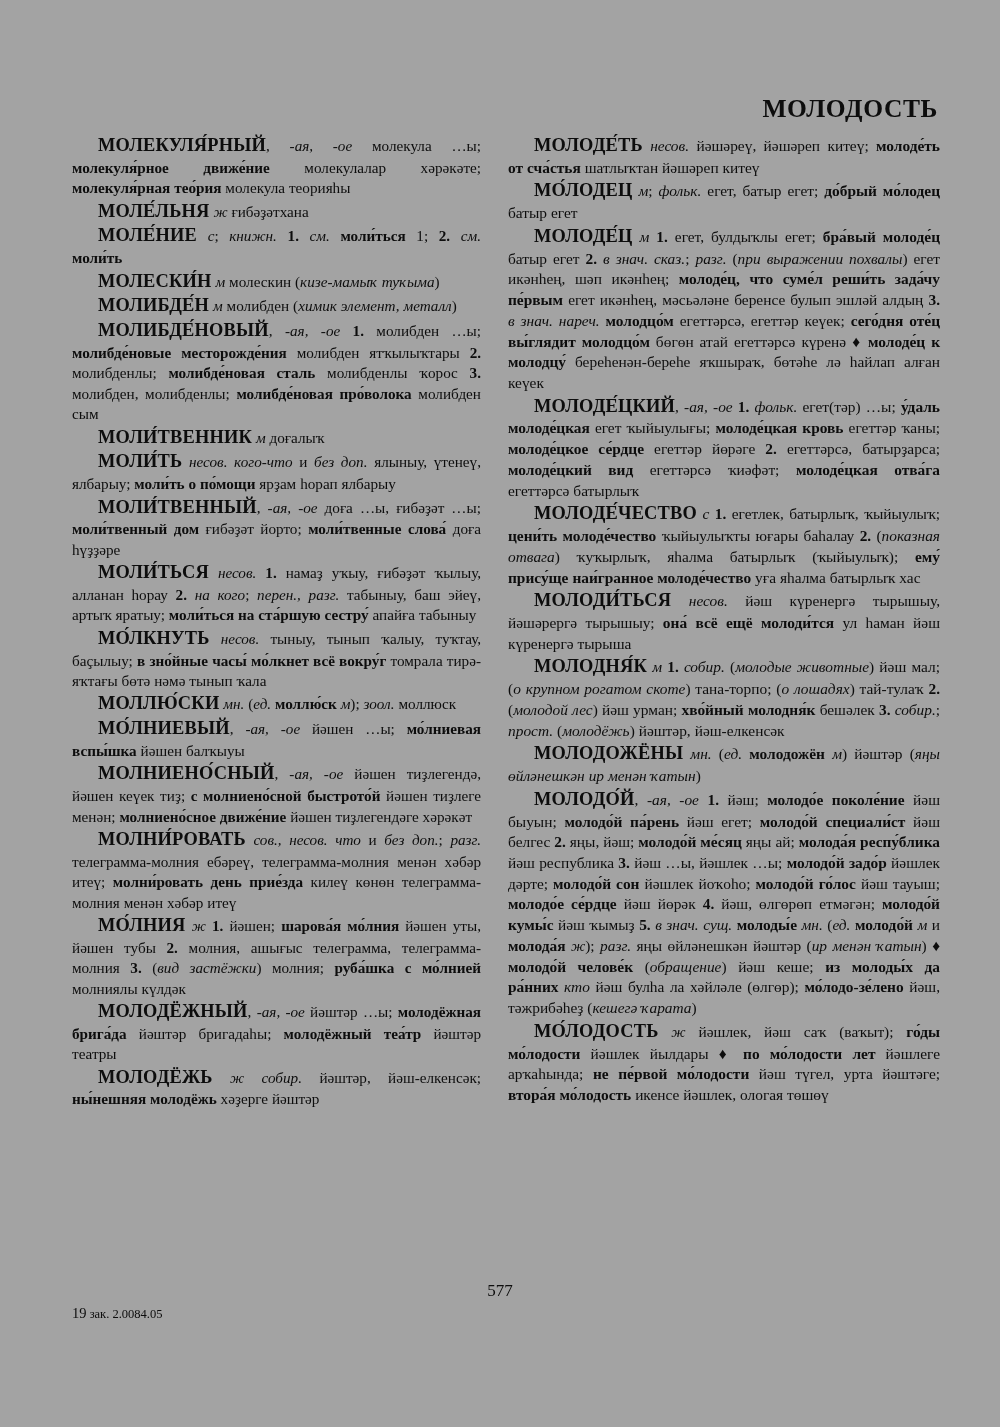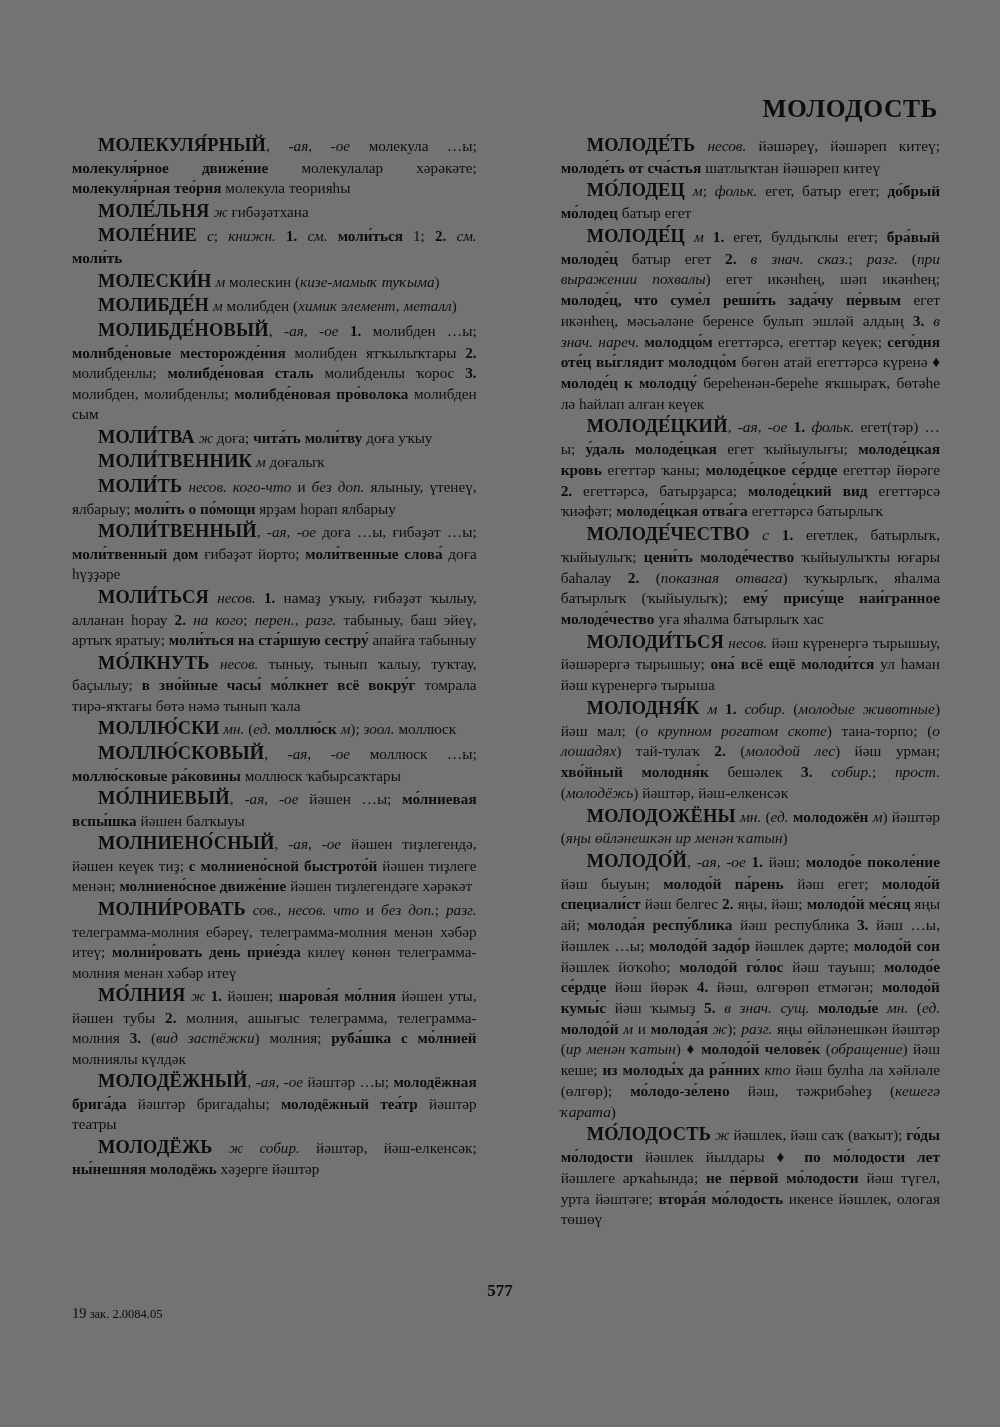--- a/index.html
+++ b/index.html
@@ -13,21 +13,21 @@
     font-family: "Liberation Serif", "DejaVu Serif", serif;
     color: #0d0d0d;
     position: relative;
     overflow: hidden;
   }
   .page {
     position: absolute;
     left: 0; top: 0;
     width: 1000px;
     height: 1427px;
-    background: #737373;
+    background: #a3a3a3;
   }
 
   
   .running-head {
     position: absolute;
     top: 96px;
     right: 62px;
     font-size: 25.5px;
     font-weight: bold;
     letter-spacing: 0.6px;
@@ -36,37 +36,36 @@
   }
 
   
   .columns {
     position: absolute;
     top: 133px;
     left: 72px;
     width: 868px;
     display: flex;
     justify-content: space-between;
-    gap: 36px;
   }
   .col {
     width: 409px;
   }
   .col-right { width: 432px; }
 
   .entry {
     font-size: 15.2px;
     line-height: 1.345;
     text-align: justify;
     text-indent: 26px;
     margin: 0;
     hyphens: manual;
     word-spacing: 0.1px;
   }
-  .col-right .entry { font-size: 15.4px; margin-left: 48px; }
+  .col-right .entry { font-size: 15.4px; }
 
   
   .hw {
     font-weight: bold;
     font-size: 18.4px;
     letter-spacing: 0.2px;
   }
   
   .b { font-weight: bold; }
   
@@ -77,21 +76,20 @@
   .dia { font-weight: bold; }
 
   
   .folio {
     position: absolute;
     top: 1281px;
     left: 0;
     width: 1000px;
     text-align: center;
     font-size: 17px;
-    font-weight: bold;
   }
   .signature {
     position: absolute;
     top: 1305px;
     left: 72px;
     font-size: 12.5px;
     font-family: Liberation Serif, serif;
   }
   .signature .sig-num { font-size: 14.5px; }
 </style>
@@ -110,35 +108,33 @@
       <p class="entry"><span class="hw">МОЛЕ́ЛЬНЯ</span><span> <span class="i">ж</span> ғибәҙәтхана</span></p>
 
       <p class="entry"><span class="hw">МОЛЕ́НИЕ</span><span> <span class="i">с</span>; <span class="i">книжн.</span> <span class="n">1.</span> <span class="i">см.</span> <span class="b">моли́ться</span> 1; <span class="n">2.</span> <span class="i">см.</span> <span class="b">моли́ть</span></span></p>
 
       <p class="entry"><span class="hw">МОЛЕСКИ́Н</span><span> <span class="i">м</span> молескин (<span class="i">кизе-мамыҡ туҡыма</span>)</span></p>
 
       <p class="entry"><span class="hw">МОЛИБДЕ́Н</span><span> <span class="i">м</span> молибден (<span class="i">химик элемент, металл</span>)</span></p>
 
       <p class="entry"><span class="hw">МОЛИБДЕ́НОВЫЙ</span><span>, <span class="i">-ая, -ое</span> <span class="n">1.</span> молибден …ы; <span class="b">молибде́новые месторожде́ния</span> молибден ятҡылыҡтары <span class="n">2.</span> молибденлы; <span class="b">молибде́новая сталь</span> молибденлы ҡорос <span class="n">3.</span> молибден, молибденлы; <span class="b">молибде́новая про́волока</span> молибден сым</span></p>
 
-      <p class="entry"><span class="hw">МОЛИ́ТВА</span><span> <span class="i">ж</span> доға; <span class="b">чита́ть моли́тву</span> доға уҡыу</span></p>
 
       <p class="entry"><span class="hw">МОЛИ́ТВЕННИК</span><span> <span class="i">м</span> доғалыҡ</span></p>
 
       <p class="entry"><span class="hw">МОЛИ́ТЬ</span><span> <span class="i">несов. кого-что</span> и <span class="i">без доп.</span> ялыныу, үтенеү, ялбарыу; <span class="b">моли́ть о по́мощи</span> ярҙам һорап ялбарыу</span></p>
 
       <p class="entry"><span class="hw">МОЛИ́ТВЕННЫЙ</span><span>, <span class="i">-ая, -ое</span> доға …ы, ғибәҙәт …ы; <span class="b">моли́твенный дом</span> ғибәҙәт йорто; <span class="b">моли́твенные слова́</span> доға һүҙҙәре</span></p>
 
       <p class="entry"><span class="hw">МОЛИ́ТЬСЯ</span><span> <span class="i">несов.</span> <span class="n">1.</span> намаҙ уҡыу, ғибәҙәт ҡылыу, алланан һорау <span class="n">2.</span> <span class="i">на кого</span>; <span class="i">перен., разг.</span> табыныу, баш эйеү, артыҡ яратыу; <span class="b">моли́ться на ста́ршую сестру́</span> апайға табыныу</span></p>
 
       <p class="entry"><span class="hw">МО́ЛКНУТЬ</span><span> <span class="i">несов.</span> тыныу, тынып ҡалыу, туҡтау, баҫылыу; <span class="b">в зно́йные часы́ мо́лкнет всё вокру́г</span> томрала тирә-яҡтағы бөтә нәмә тынып ҡала</span></p>
 
       <p class="entry"><span class="hw">МОЛЛЮ́СКИ</span><span> <span class="i">мн.</span> (<span class="i">ед.</span> <span class="b">моллю́ск</span> <span class="i">м</span>); <span class="i">зоол.</span> моллюск</span></p>
 
-      <p class="entry"><span class="hw">МОЛЛЮ́СКОВЫЙ</span><span>, <span class="i">-ая, -ое</span> моллюск …ы; <span class="b">моллю́сковые ра́ковины</span> моллюск ҡабырсаҡтары</span></p>
 
       <p class="entry"><span class="hw">МО́ЛНИЕВЫЙ</span><span>, <span class="i">-ая, -ое</span> йәшен …ы; <span class="b">мо́лниевая вспы́шка</span> йәшен балҡыуы</span></p>
 
       <p class="entry"><span class="hw">МОЛНИЕНО́СНЫЙ</span><span>, <span class="i">-ая, -ое</span> йәшен тиҙлегендә, йәшен кеүек тиҙ; <span class="b">с молниено́сной быстрото́й</span> йәшен тиҙлеге менән; <span class="b">молниено́сное движе́ние</span> йәшен тиҙлегендәге хәрәкәт</span></p>
 
 
       <p class="entry"><span class="hw">МОЛНИ́РОВАТЬ</span><span> <span class="i">сов., несов. что</span> и <span class="i">без доп.</span>; <span class="i">разг.</span> телеграмма-молния ебәреү, телеграмма-молния менән хәбәр итеү; <span class="b">молни́ровать день прие́зда</span> килеү көнөн телеграмма-молния менән хәбәр итеү</span></p>
 
       <p class="entry"><span class="hw">МО́ЛНИЯ</span><span> <span class="i">ж</span> <span class="n">1.</span> йәшен; <span class="b">шарова́я мо́лния</span> йәшен уты, йәшен тубы <span class="n">2.</span> молния, ашығыс телеграмма, телеграмма-молния <span class="n">3.</span> (<span class="i">вид застёжки</span>) молния; <span class="b">руба́шка с мо́лнией</span> молниялы күлдәк</span></p>
 

